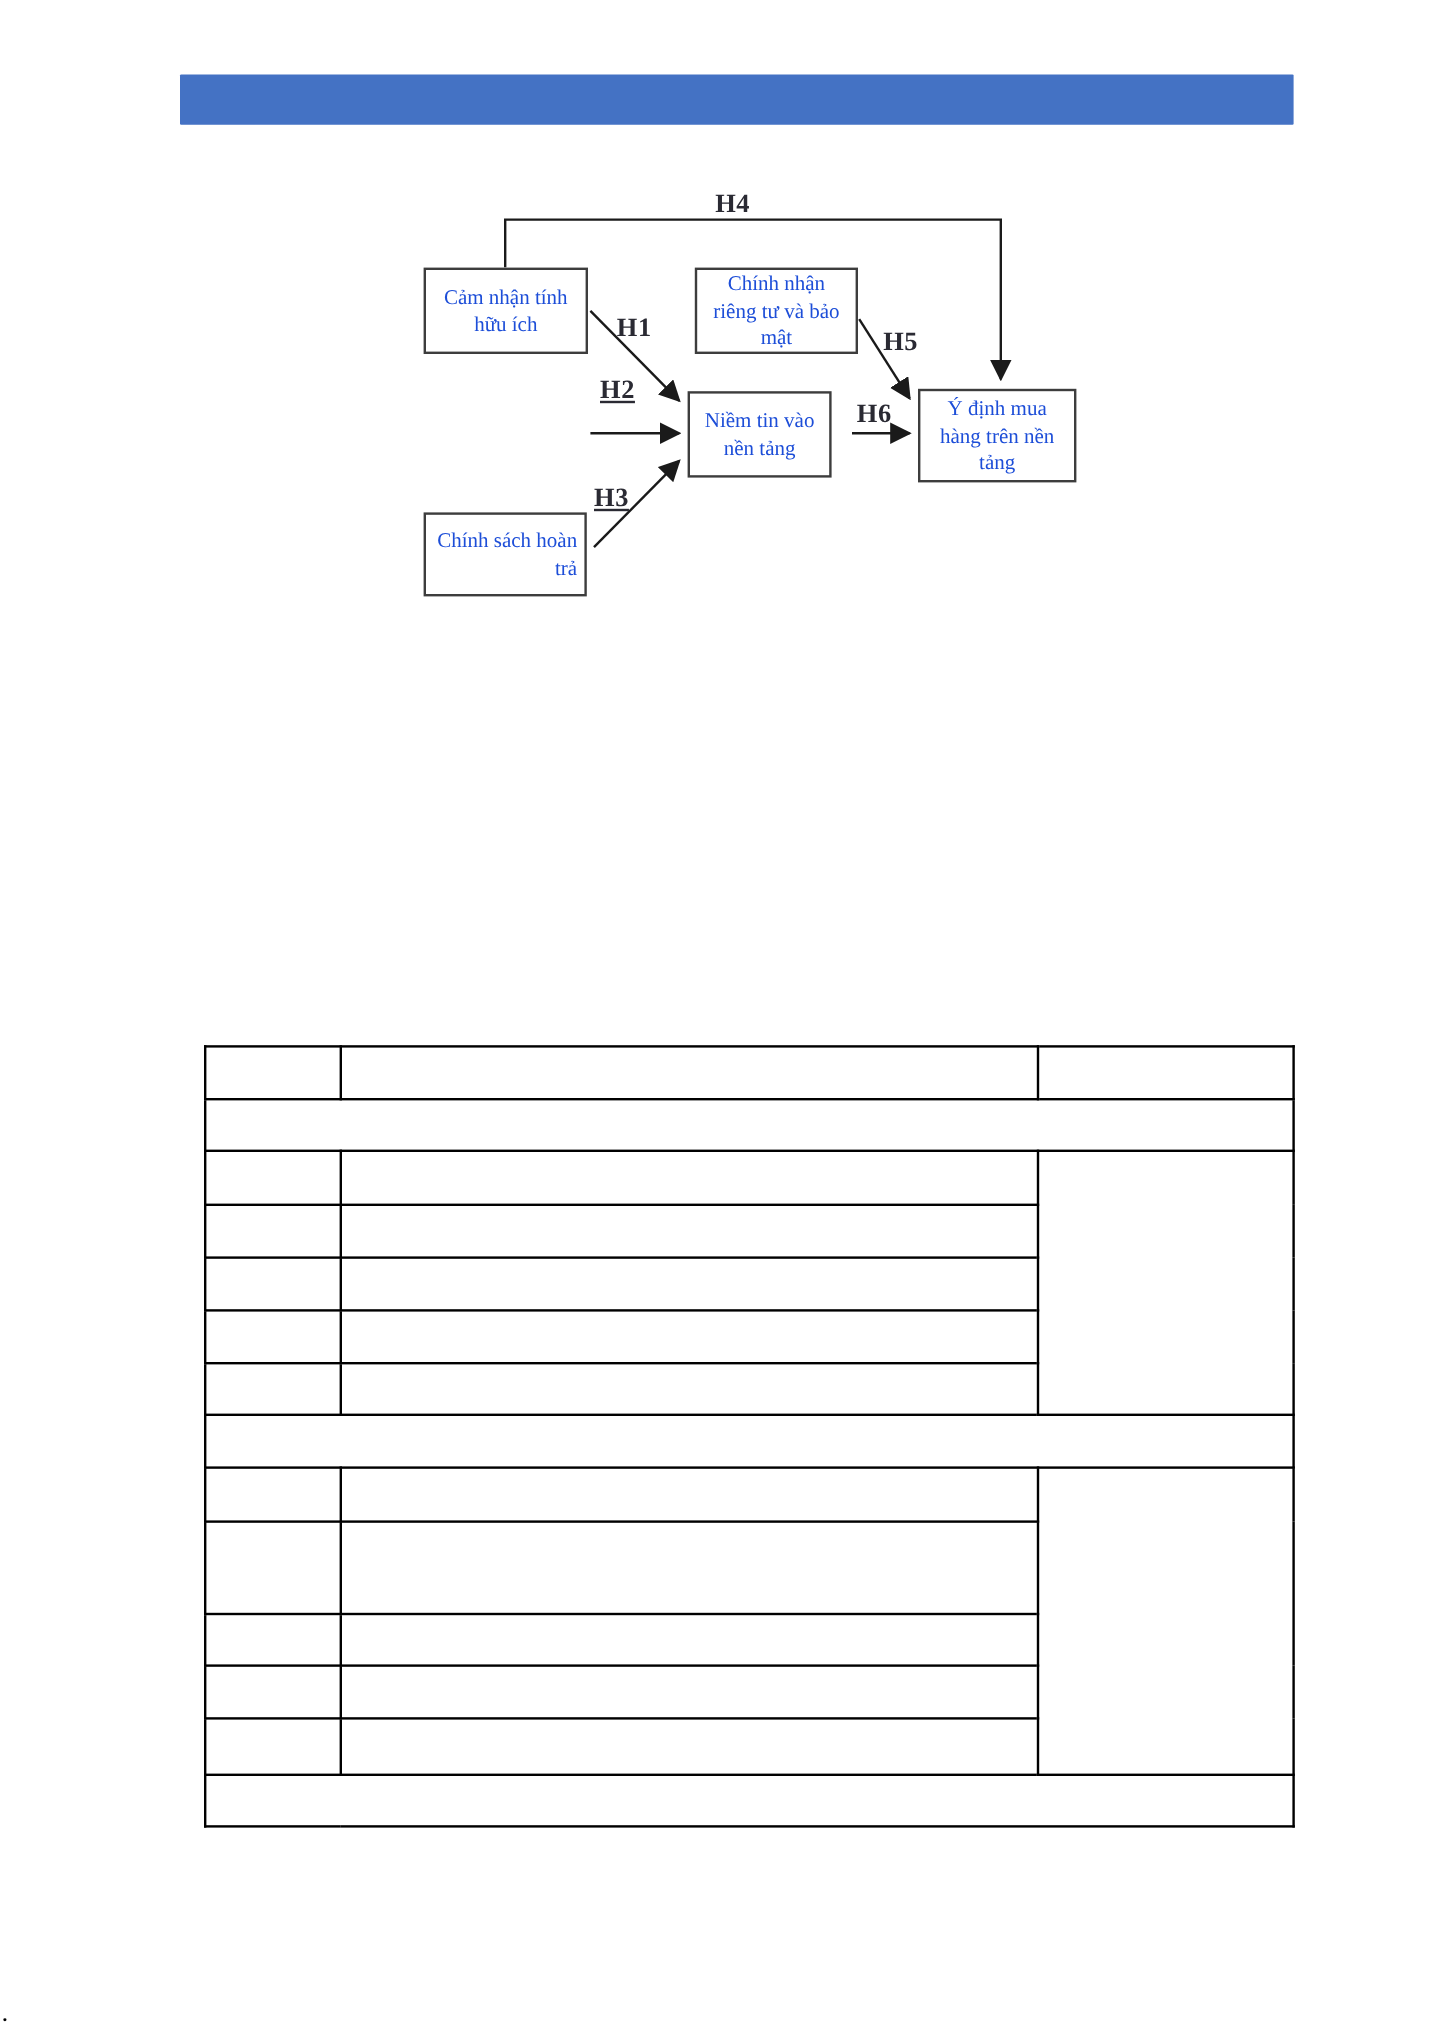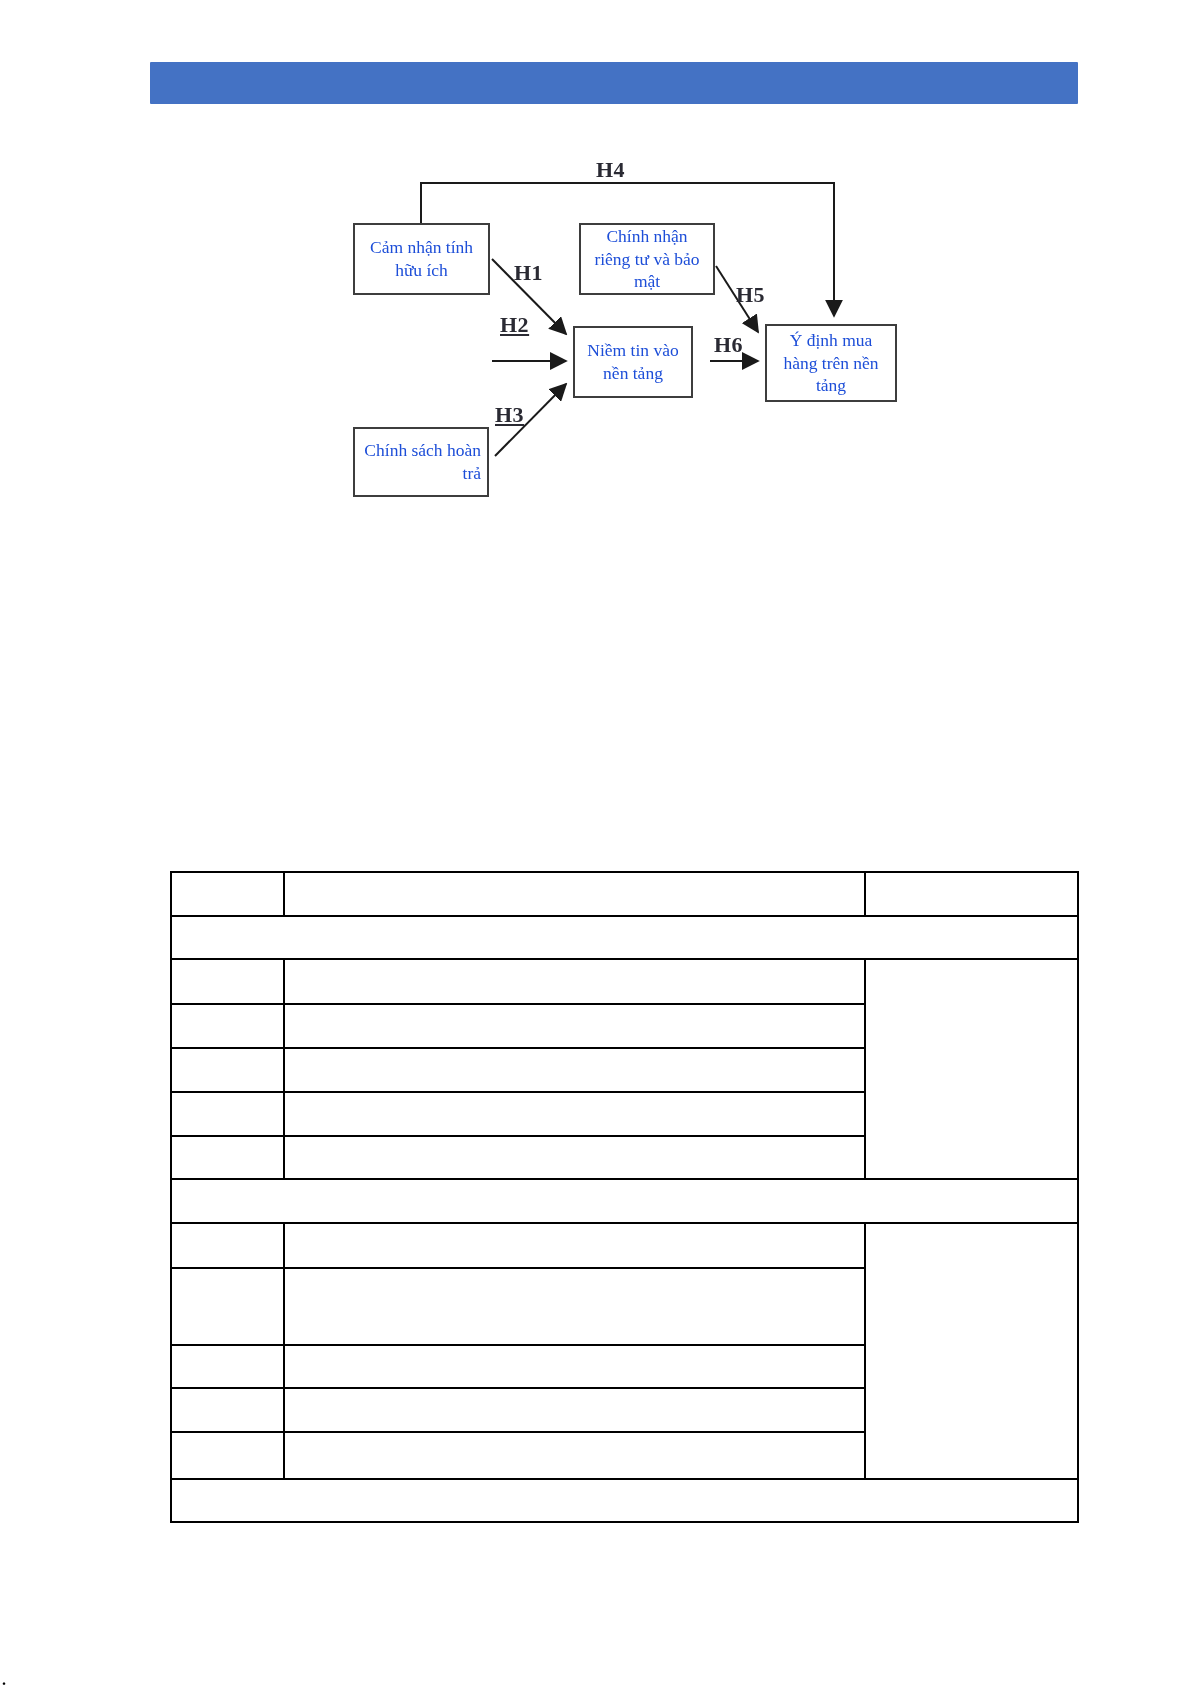--- a/index.html
+++ b/index.html
@@ -109,21 +109,21 @@
     <div class="dbox" style="left:573px; top:326px; width:120px; height:72px;">Niềm tin vào nền tảng</div>
 
     <div class="dbox" style="left:765px; top:324px; width:132px; height:78px;">Ý định mua hàng trên nền tảng</div>
 
     <div class="dbox" style="left:353px; top:427px; width:136px; height:70px;text-align:right;">Chính sách hoàn trả</div>
 
     <span class="hlabel" style="left:514px; top:260px;text-align:center;">H1</span>
     <span class="hlabel" style="left:500px; top:312px;text-decoration:underline;">H2</span>
     <span class="hlabel" style="left:495px; top:402px;text-decoration:underline;">H3</span>
     <span class="hlabel" style="left:596px; top:157px;">H4</span>
-    <span class="hlabel" style="left:736px; top:272px;margin-top:10px;">H5</span>
+    <span class="hlabel" style="left:736px; top:272px;">H5</span>
     <span class="hlabel" style="left:714px; top:332px;">H6</span>
   </div>
 
   <table class="scale-table">
     <colgroup>
       <col style="width:113px">
       <col style="width:581px">
       <col style="width:213px">
     </colgroup>
     <tbody>

